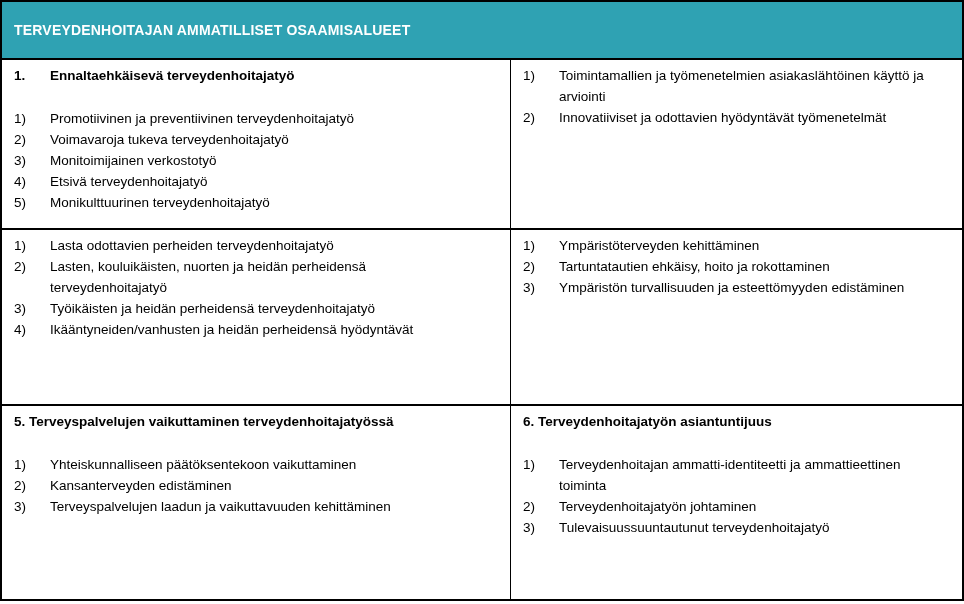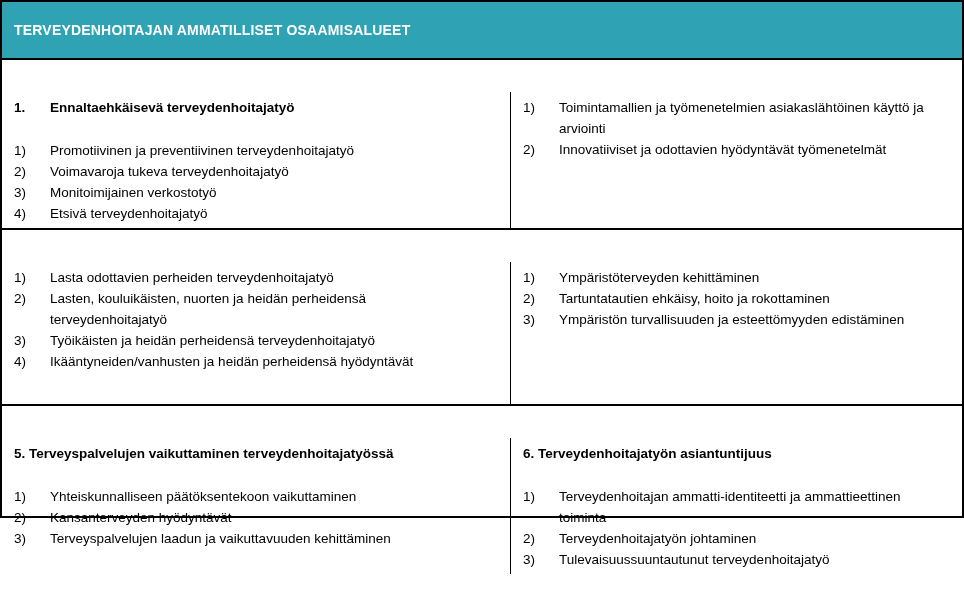--- a/index.html
+++ b/index.html
@@ -3,21 +3,21 @@
 <meta charset="utf-8">
 <style>
   * { margin: 0; padding: 0; box-sizing: border-box; }
   html, body {
     width: 964px; height: 604px;
     background: #ffffff;
     font-family: "Liberation Sans", sans-serif;
     color: #000000;
   }
   .table {
-    width: 964px; height: 518px;
+    width: 964px; height: 601px;
     border: 2px solid #000000;
     display: flex;
     flex-direction: column;
     background: #ffffff;
   }
   .table-header {
     height: 58px;
     flex: 0 0 58px;
     background: #2fa2b3;
     border-bottom: 2px solid #000000;
@@ -34,21 +34,20 @@
   }
   .grid {
     flex: 1 1 auto;
     display: grid;
     grid-template-columns: 509px 1fr;
     grid-template-rows: 170px 176px 1fr;
   }
   .cell {
     padding: 5px 27px 4px 12px;
     overflow: hidden;
-    margin-top: 32px;
   }
   .cell.col-left  { border-right: 1px solid #000000; }
   .cell.row-1, .cell.row-2 { border-bottom: 2px solid #000000; }
 
   .cell-title {
     font-weight: bold;
     font-size: 13.5px;
     line-height: 21px;
     margin-bottom: 22px;
     white-space: nowrap;
@@ -156,21 +155,21 @@
 
     <div class="cell col-left row-3">
       <p class="cell-title"><span>5.</span> <span>Terveyspalvelujen vaikuttaminen terveydenhoitajatyössä</span></p>
       <ul class="items">
         <li class="item">
             <span class="num">1)</span>
             <span class="txt">Yhteiskunnalliseen päätöksentekoon vaikuttaminen</span>
           </li>
         <li class="item">
             <span class="num">2)</span>
-            <span class="txt">Kansanterveyden hyödyntävät</span>
+            <span class="txt">Kansanterveyden edistäminen</span>
           </li>
         <li class="item">
             <span class="num">3)</span>
             <span class="txt">Terveyspalvelujen laadun ja vaikuttavuuden kehittäminen</span>
           </li>
       </ul>
     </div>
 
     <div class="cell row-3">
       <p class="cell-title"><span>6.</span> <span>Terveydenhoitajatyön asiantuntijuus</span></p>

